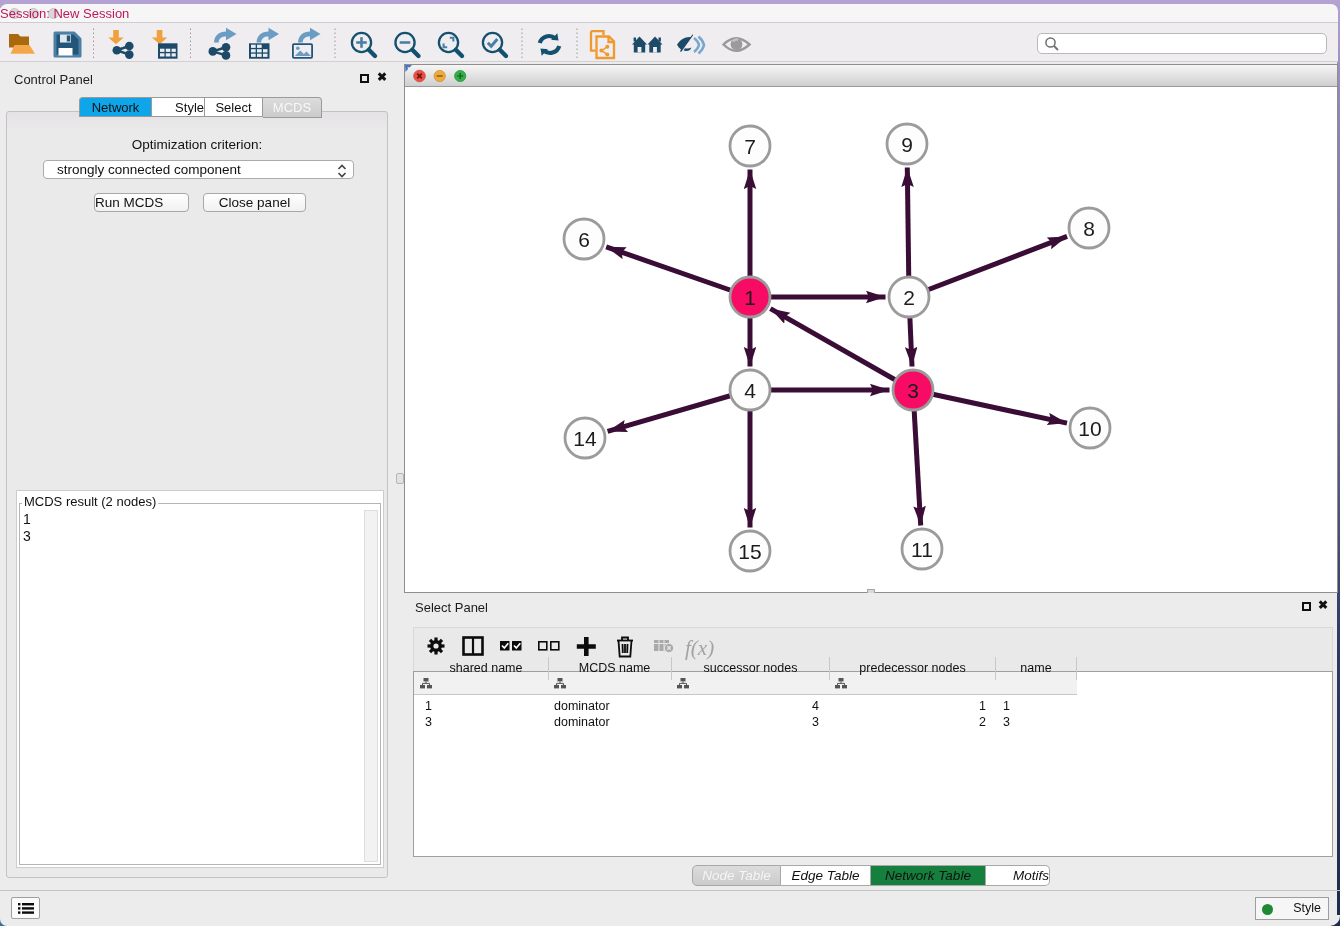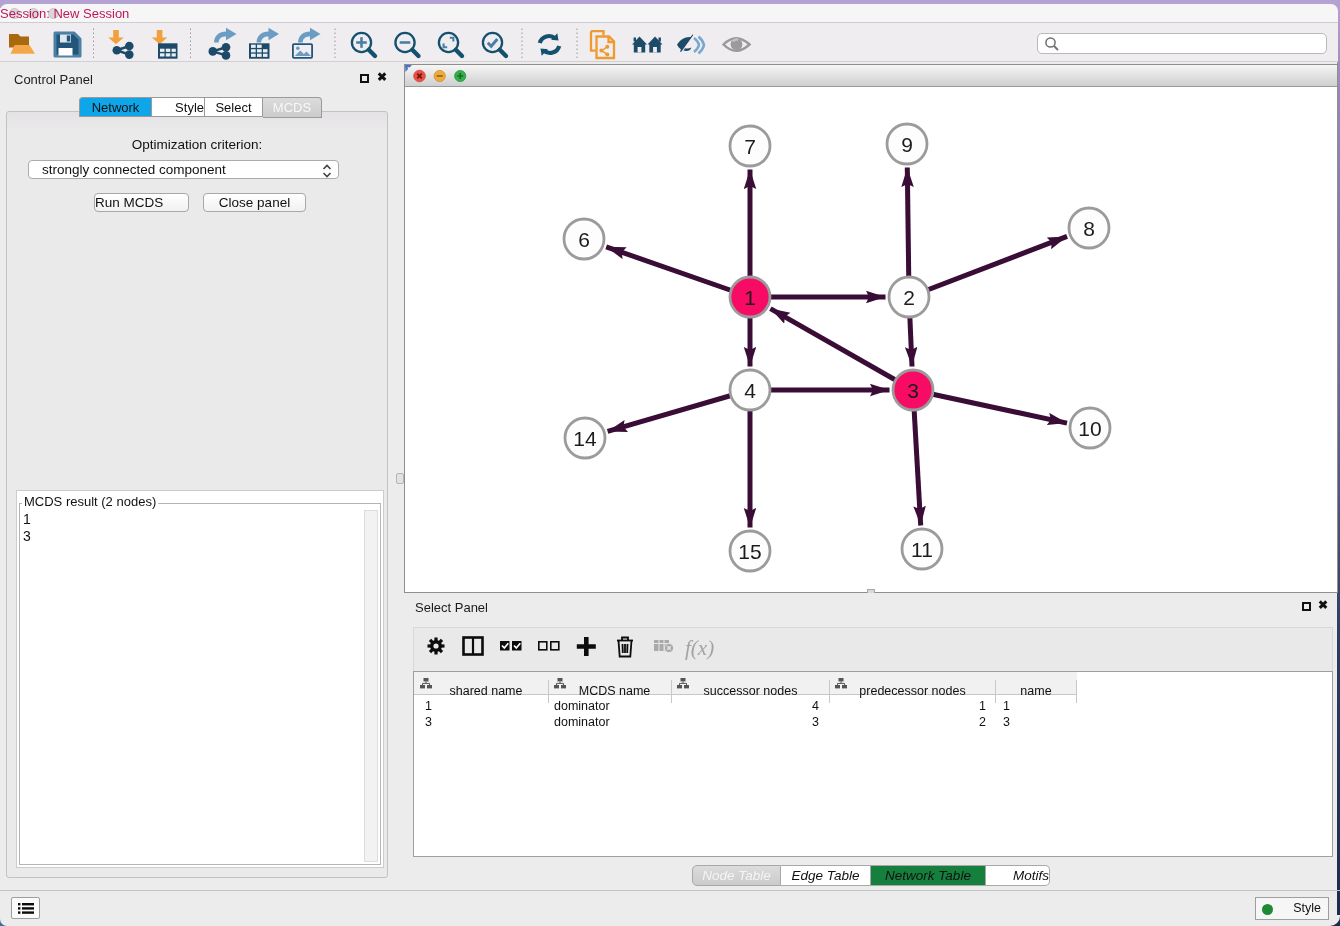--- a/index.html
+++ b/index.html
@@ -201,21 +201,21 @@
 <div class="abs" style="left:6px;top:111px;width:382px;height:767px;background:linear-gradient(#e4e2e4,#ebeaeb 18px);border:1px solid #c2c2c2;border-radius:3px;"></div>
 
 <div class="abs" style="left:79px;top:97px;width:243px;height:21px;">
   <div class="abs" style="left:0;top:0;width:72px;height:20px;background:#0ea5e9;border:1px solid #9a9a9a;border-right:none;border-radius:4px 0 0 0;text-align:center;font-size:13px;line-height:19px;color:#111;">Network</div>
   <div class="abs" style="left:72px;top:0;width:53px;height:20px;background:#fff;border:1px solid #9a9a9a;border-right:none;text-align:right;font-size:13px;line-height:19px;color:#111;">Style</div>
   <div class="abs" style="left:125px;top:0;width:59px;height:20px;background:#fff;border:1px solid #9a9a9a;text-align:center;font-size:13px;line-height:19px;color:#111;">Select</div>
   <div class="abs" style="left:184px;top:0;width:59px;height:21px;background:linear-gradient(#dddcdd,#cccbcc);border:1px solid #9a9a9a;border-left:none;border-radius:0 4px 0 0;text-align:center;font-size:13px;line-height:19px;color:#f8f8f8;">MCDS</div>
 </div>
 
 <div class="abs" style="left:7px;top:137px;width:380px;text-align:center;font-size:13.5px;color:#111;">Optimization criterion:</div>
-<div class="abs" style="left:28px;top:160px;width:311px;height:19px;background:#fff;border:1px solid #ababab;border-radius:4px;font-size:13.5px;line-height:17px;color:#111;padding-left:13px;">strongly connected component
+<div class="abs" style="left:43px;top:160px;width:311px;height:19px;background:#fff;border:1px solid #ababab;border-radius:4px;font-size:13.5px;line-height:17px;color:#111;padding-left:13px;">strongly connected component
   <svg class="abs" style="right:6px;top:2.5px;" width="10" height="14" viewBox="0 0 10 14">
     <path d="M1.5,5 L5,1.5 L8.5,5" fill="none" stroke="#444" stroke-width="1.6"></path>
     <path d="M1.5,9 L5,12.5 L8.5,9" fill="none" stroke="#444" stroke-width="1.6"></path>
   </svg>
 </div>
 <div class="abs" style="left:94px;top:193px;width:95px;height:19px;background:linear-gradient(#ffffff,#f2f1f2);border:1px solid #a8a8a8;border-radius:4px;text-align:left;font-size:13.5px;line-height:17px;color:#111;">Run MCDS</div>
 <div class="abs" style="left:203px;top:193px;width:103px;height:19px;background:linear-gradient(#ffffff,#f2f1f2);border:1px solid #a8a8a8;border-radius:4px;text-align:center;font-size:13.5px;line-height:17px;color:#111;">Close panel</div>
 
 <div class="abs" style="left:16px;top:490px;width:368px;height:378px;background:#ffffff;border:1px solid #cccccc;"></div>
 <div class="abs" style="left:19px;top:503px;width:362px;height:362px;border:1px solid #b5b5b5;"></div>
@@ -347,21 +347,21 @@
     <circle cx="15" cy="8" r="4.6" fill="#aaaaaa" stroke="#e8e7e8" stroke-width="1"></circle>
     <path d="M13.3,6.3 l3.4,3.4 M16.7,6.3 l-3.4,3.4" stroke="#e8e7e8" stroke-width="1.3"></path>
   </g>
 
   <text x="272" y="25" font-family="'Liberation Serif',serif" font-style="italic" font-size="21" fill="#a3a3a3">f(x)</text>
 </svg>
 
 <div class="abs" style="left:413px;top:671px;width:920px;height:186px;background:#ffffff;border:1px solid #9f9f9f;"></div>
 <div class="abs" id="thead" style="left:414px;top:672px;width:663px;height:23px;background:#f2f1f2;border-bottom:1px solid #c8c8c8;"></div>
 <style>
-  .hcell { position:absolute; top:680px; height:23px; border-right:1px solid #c8c8c8; font-size:12.5px; color:#111; text-align:center; line-height:22px; }
+  .hcell { position:absolute; top:657px; height:23px; border-right:1px solid #c8c8c8; font-size:12.5px; color:#111; text-align:center; line-height:22px; }
   .ticon { position:absolute; top:678px; width:12px; height:11px; }
   .trow { position:absolute; font-size:12.5px; color:#111; height:16px; line-height:16px; }
 </style>
 <div class="hcell" style="left:414px;width:135px;text-indent:10px;">shared name</div>
 <div class="hcell" style="left:549px;width:123px;text-indent:9px;">MCDS name</div>
 <div class="hcell" style="left:672px;width:158px;">successor nodes</div>
 <div class="hcell" style="left:830px;width:166px;">predecessor nodes</div>
 <div class="hcell" style="left:996px;width:81px;">name</div>
 <svg class="ticon" style="left:420px;" viewBox="0 0 12 11">
     <g fill="#555">

